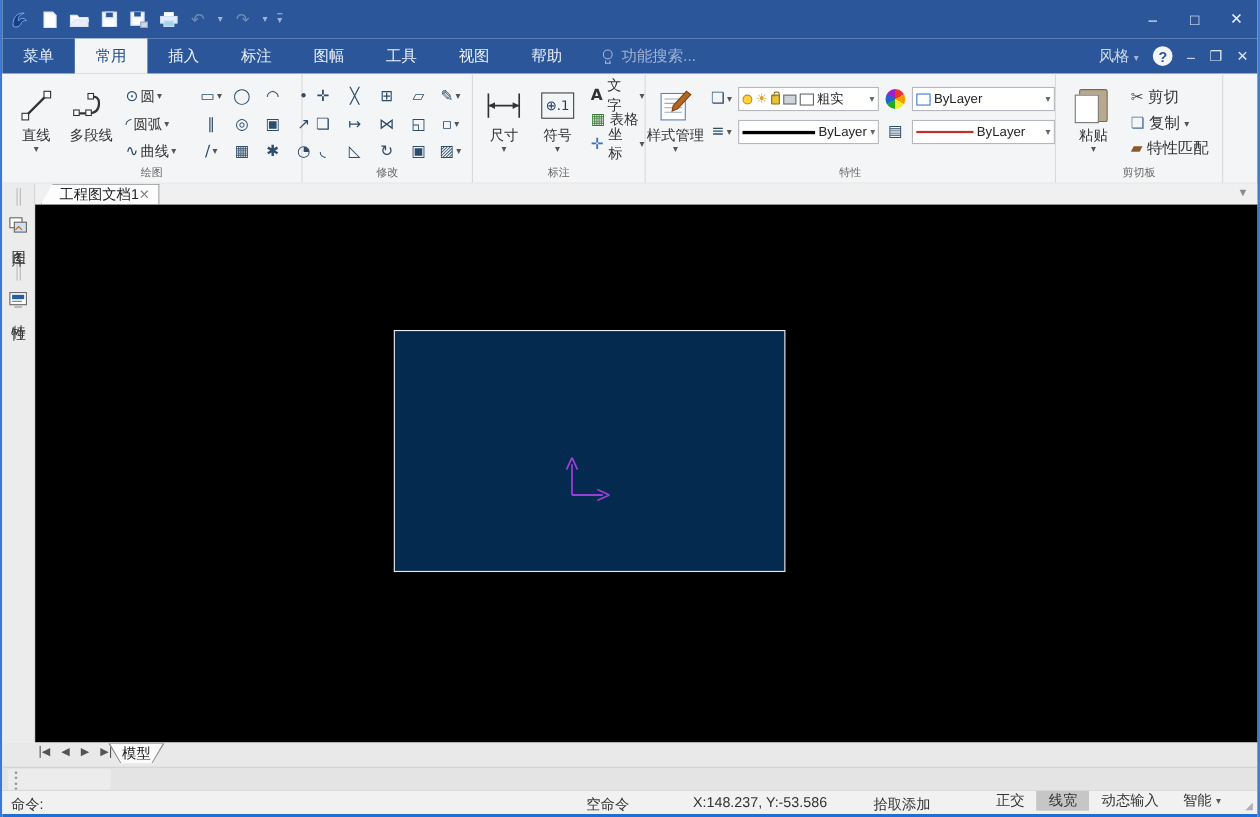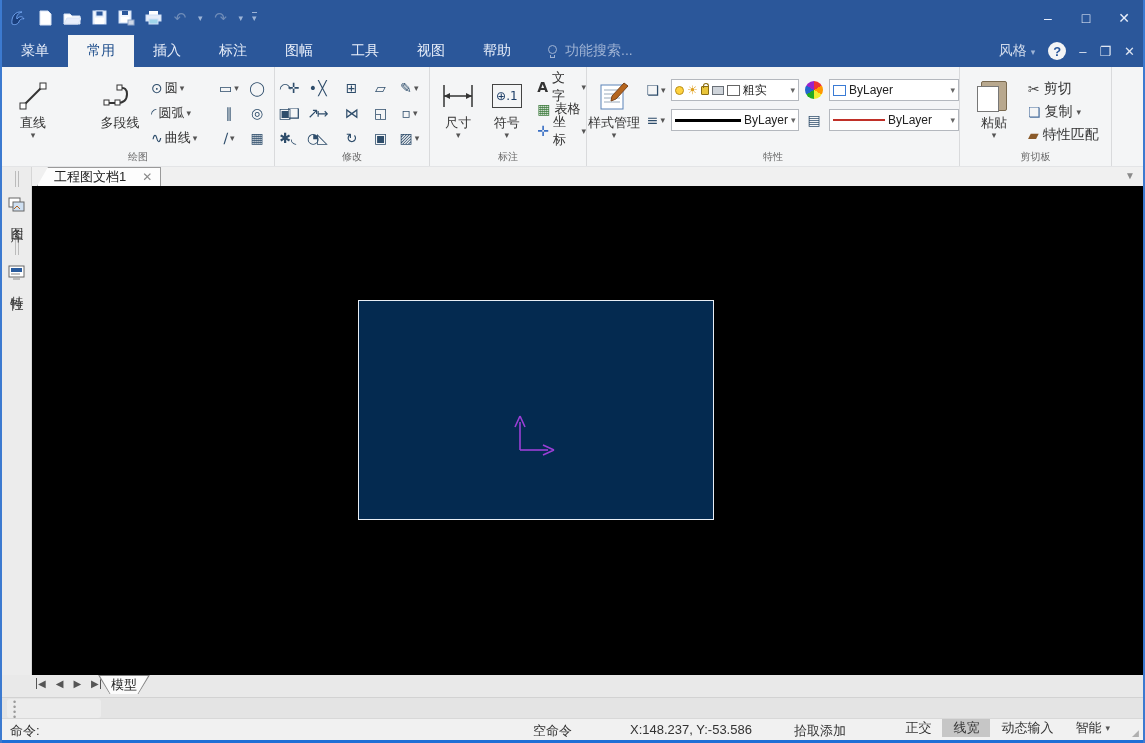--- a/index.html
+++ b/index.html
@@ -33,21 +33,21 @@
   .panel { position:relative; height:100%; border-right:1px solid #d9dadc; padding-top:6px; }
   .panel-label { position:absolute; bottom:2px; left:0; width:100%; text-align:center; color:#666; font-size:10px; }
   .bigbtn { width:50px; display:flex; flex-direction:column; align-items:center; justify-content:flex-start; padding-top:4px; }
   .bigbtn .bicon { height:38px; display:flex; align-items:center; justify-content:center; font-size:26px; color:#2e4d6b; }
   .bigbtn .blbl { font-size:13px; color:#333; line-height:15px; white-space:nowrap; }
   .dd { font-size:9px; color:#555; }
   .g { font-family:"DejaVu Sans",sans-serif; }
 
   
   .p-draw { width:273px; display:flex; }
-  .p-draw .bigs { display:flex; padding-left:6px;gap:37px; }
+  .p-draw .bigs { display:flex; padding-left:6px; }
   .draw-grid { display:grid; grid-template-columns:66px 28px 28px 28px 28px; grid-auto-rows:25px; margin-left:4px; margin-top:2px; }
   .cell { display:flex; align-items:center; justify-content:center; gap:2px; color:#2e4d6b; font-size:14px; }
   .cell .clbl { color:#333; font-size:13px; }
   .cell.labeled { justify-content:flex-start; padding-left:2px; }
 
   
   .p-modify { width:155px; }
   .mod-grid { display:grid; grid-template-columns:repeat(5,29px); grid-auto-rows:25px; margin-left:4px; margin-top:2px; }
 
   
@@ -84,21 +84,21 @@
   .clipboard-icon { width:26px; height:30px; background:#b8a88e; border:1px solid #7a6a50; border-radius:2px; position:relative; }
   .clipboard-icon:before { content:""; position:absolute; left:-5px; top:4px; width:20px; height:24px; background:#fff; border:1px solid #777; }
   .clip-smalls { display:flex; flex-direction:column; gap:3px; margin-left:8px; margin-top:6px; }
   .clip-smalls .srow { font-size:14px; }
 
   .ribbon-tail { flex:1; border-right:none; }
 
   
   .tabstrip { position:absolute; left:30px; top:167px; width:1115px; height:19px; background:#f0f0f0; }
   .doctab { position:absolute; left:5px; top:0; height:19px; padding:0 8px 0 16px; background:#fdfdfd; border:1px solid #9a9a9a; border-bottom:none;
-            clip-path:polygon(11px 0, 100% 0, 100% 100%, 0 100%); display:flex; align-items:center; gap:16px; font-size:13px; color:#222; }
+            clip-path:polygon(11px 0, 100% 0, 100% 100%, 0 100%); display:flex; align-items:center; gap:0; font-size:13px; color:#222; }
   .doctab .close { color:#888; font-size:12px; }
   .strip-chevron { position:absolute; right:12px; top:3px; color:#8a8a8a; font-size:10px; }
 
   
   .sidebar { position:absolute; left:0; top:167px; width:30px; height:508px; background:#ececec; border-right:1px solid #d6d6d6; }
   .side-item { margin:10px 2px 18px 2px; display:flex; flex-direction:column; align-items:center; gap:4px; }
   .side-item .vlabel { writing-mode:vertical-rl; font-size:13px; color:#333; letter-spacing:2px; }
   .side-rule { width:4px; height:16px; border-left:1px solid #bbb; border-right:1px solid #bbb; margin:4px auto 0 auto; }
 
   

